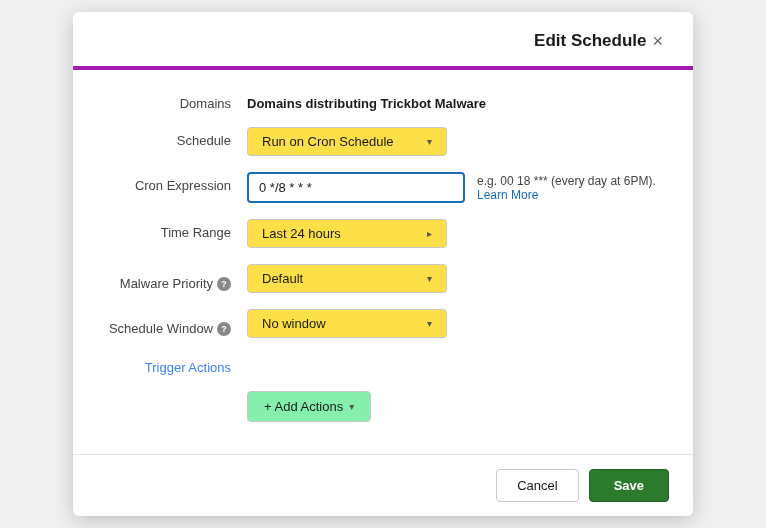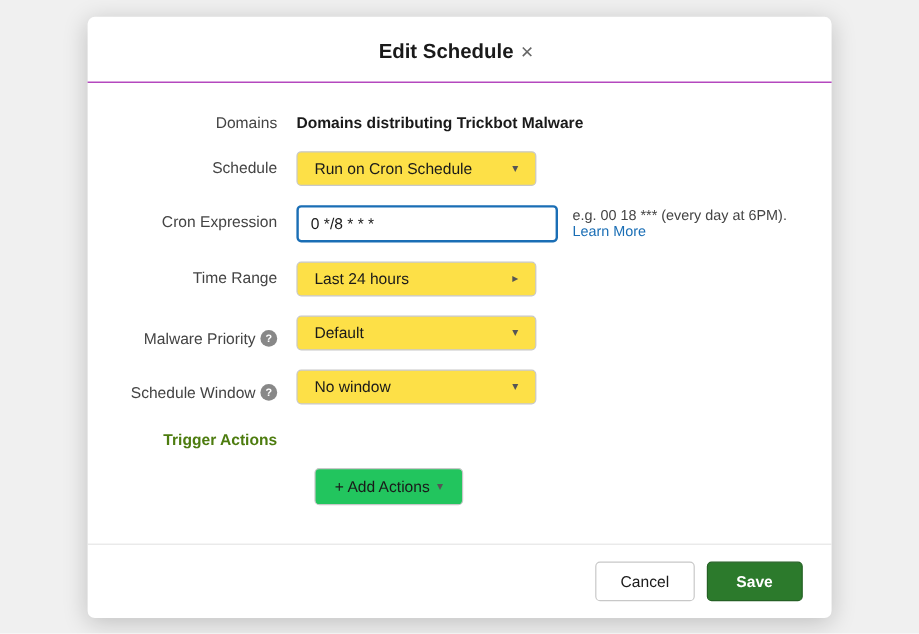--- a/index.html
+++ b/index.html
@@ -17,23 +17,23 @@
       box-shadow: 0 4px 20px rgba(0,0,0,0.2);
       width: 620px;
       min-height: 480px;
       position: relative;
       display: flex;
       flex-direction: column;
     }
     .dialog-header {
       display: flex;
       align-items: center;
-      justify-content: center;
+      justify-content: flex-end;
       padding: 18px 24px 14px 24px;
-      border-bottom: 1px solid #a21caf;
+      border-bottom: 4px solid #a21caf;
     }
     .dialog-title {
       font-size: 17px;
       font-weight: 600;
       color: #1a1a1a;
     }
     .close-btn {
       background: none;
       border: none;
       cursor: pointer;
@@ -55,22 +55,22 @@
     .form-label {
       width: 150px;
       min-width: 150px;
       text-align: right;
       padding-right: 16px;
       padding-top: 6px;
       font-size: 13px;
       color: #444;
     }
     .form-label.bold {
-      font-weight: 700;
-      color: #4d7c0f;
+      font-weight: 400;
+      color: #3b82f6;
     }
     .form-value {
       flex: 1;
       display: flex;
       align-items: flex-start;
       flex-direction: column;
     }
     .report-name {
       font-size: 13px;
       font-weight: 700;
@@ -151,31 +151,30 @@
       width: 14px;
       height: 14px;
       border-radius: 50%;
       background: #888;
       color: #fff;
       font-size: 9px;
       font-weight: 700;
       cursor: pointer;
     }
     .add-actions-btn {
-      background: #22c55e;
+      background: #86efac;
       border: 1px solid #c8c8c8;
       border-radius: 4px;
       padding: 7px 16px;
       font-size: 13px;
       color: #1a1a1a;
       cursor: pointer;
       display: inline-flex;
       align-items: center;
       gap: 6px;
-      margin-left: 15px;
     }
     .dialog-footer {
       display: flex;
       align-items: center;
       justify-content: flex-end;
       padding: 14px 24px;
       border-top: 1px solid #e5e5e5;
       gap: 10px;
     }
     .btn-cancel {

